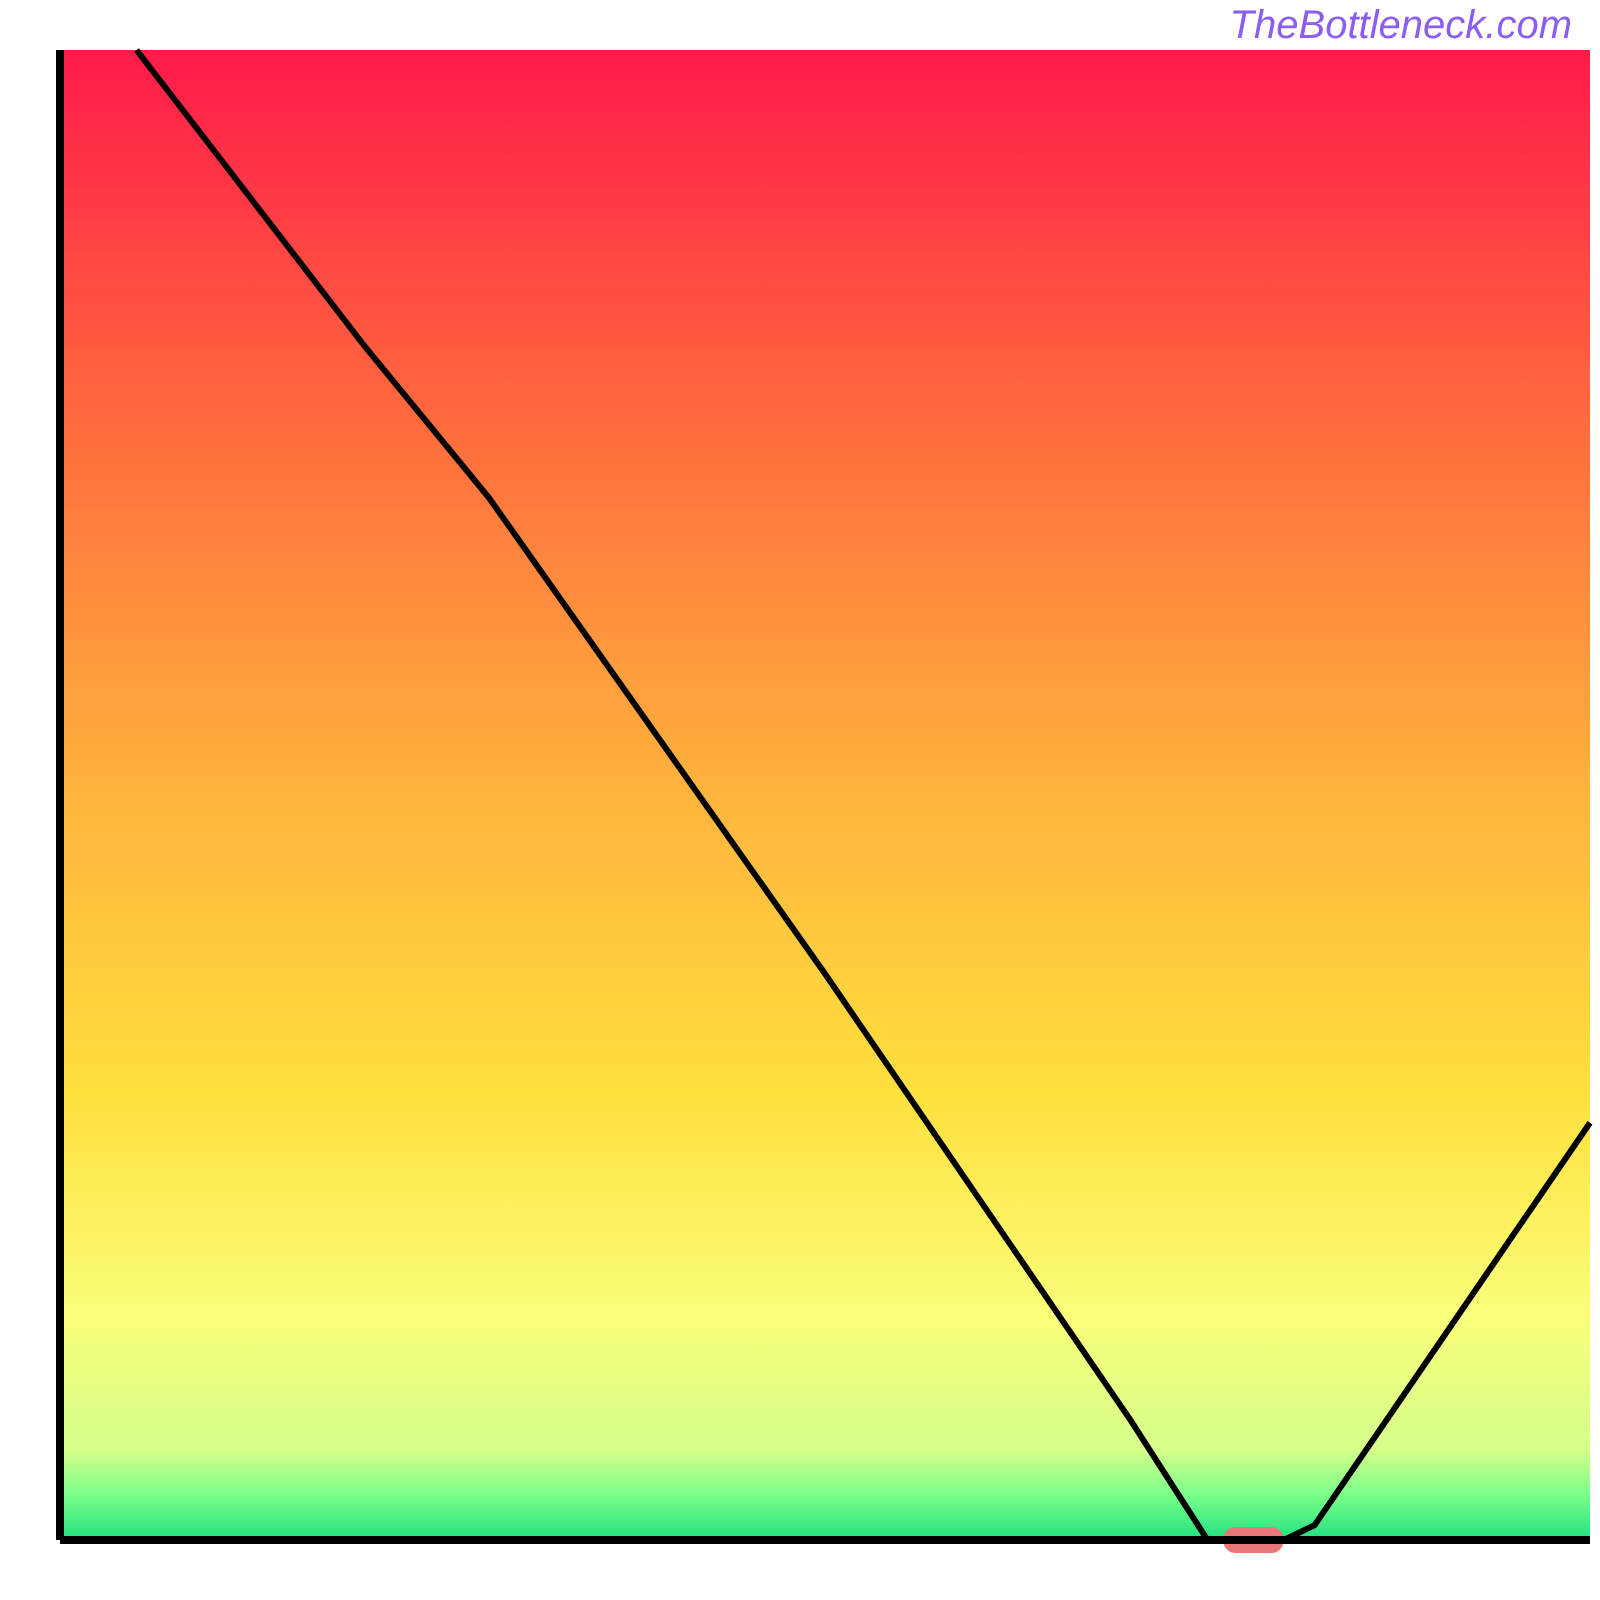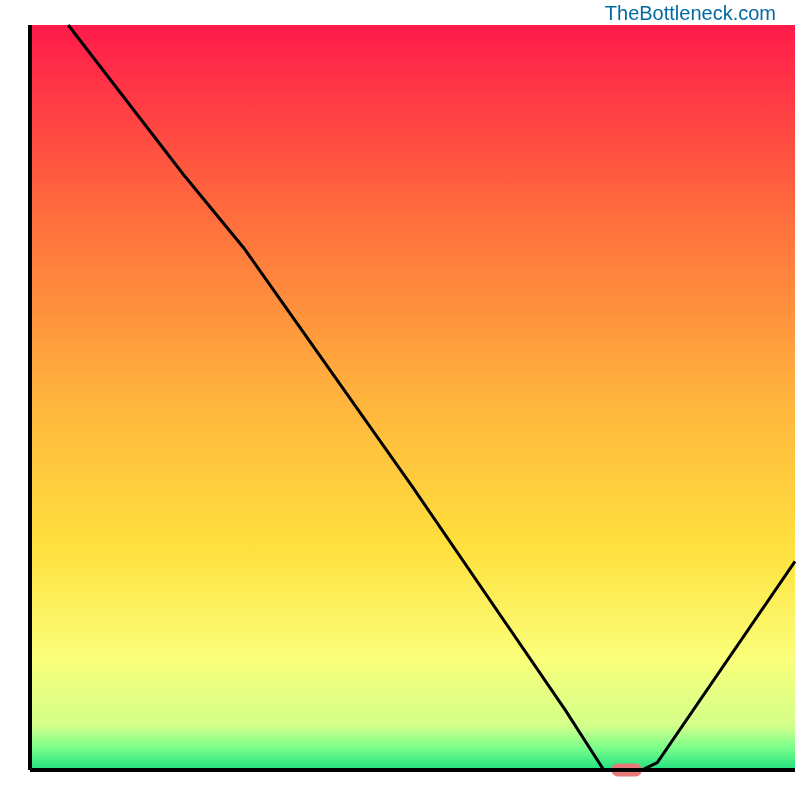--- a/index.html
+++ b/index.html
@@ -12,25 +12,26 @@
     font-family: Arial, sans-serif;
   }
   .container {
     position: relative;
     width: 800px;
     height: 800px;
   }
   .watermark {
     position: absolute;
     top: 2px;
-    right: 24px;
+    right: 14px;
     font-size: 20px;
-    color: #0369a1;
+    color: #8b5cf6;
     font-weight: normal;
     z-index: 10;
+    font-style: italic;
   }
   svg {
     position: absolute;
     top: 0;
     left: 0;
   }
 </style>
 </head>
 <body>
 

